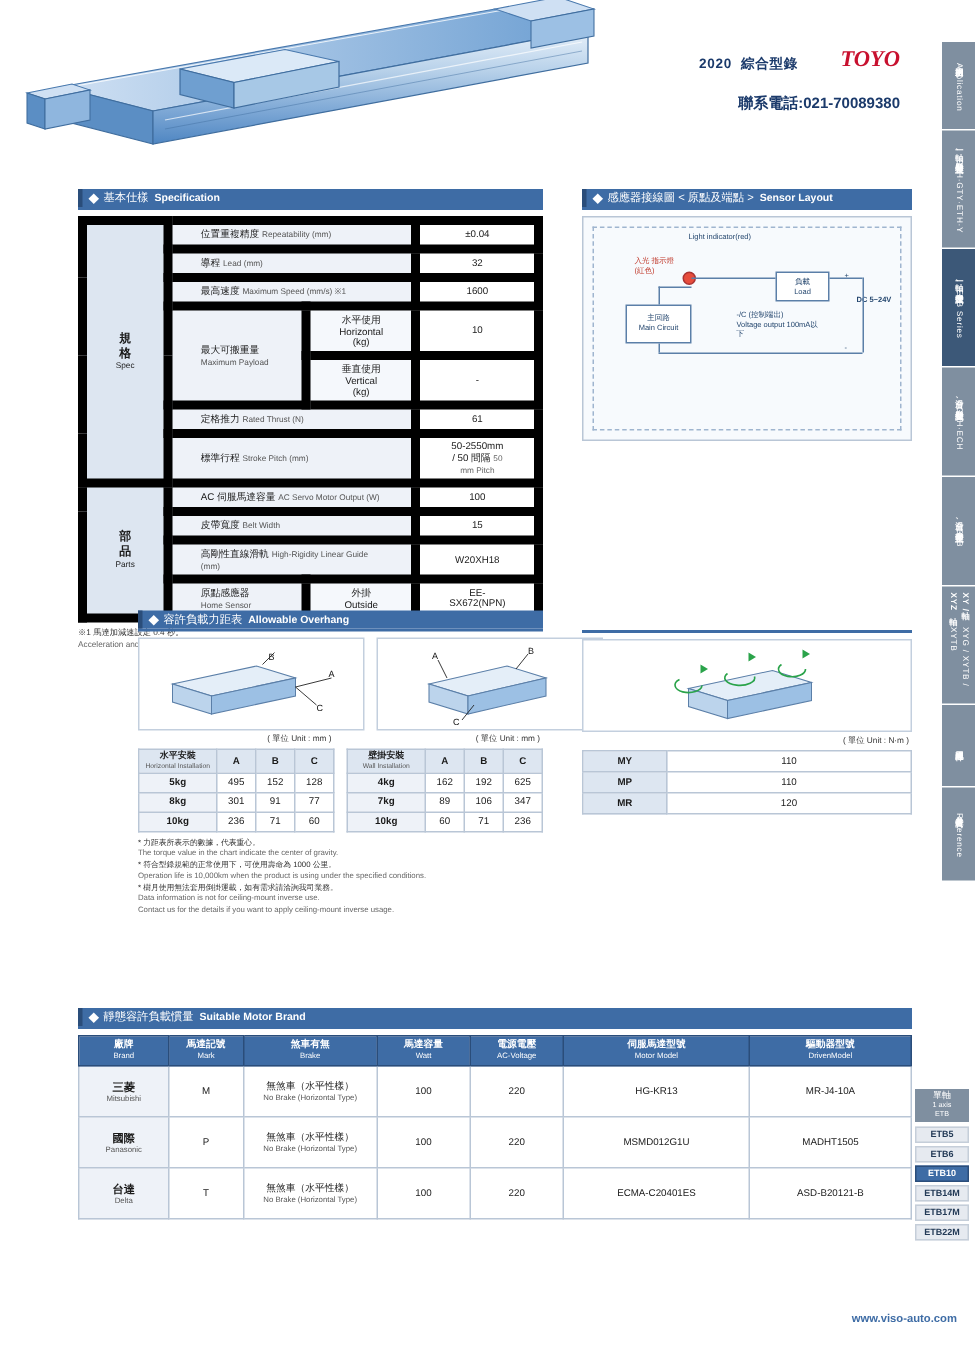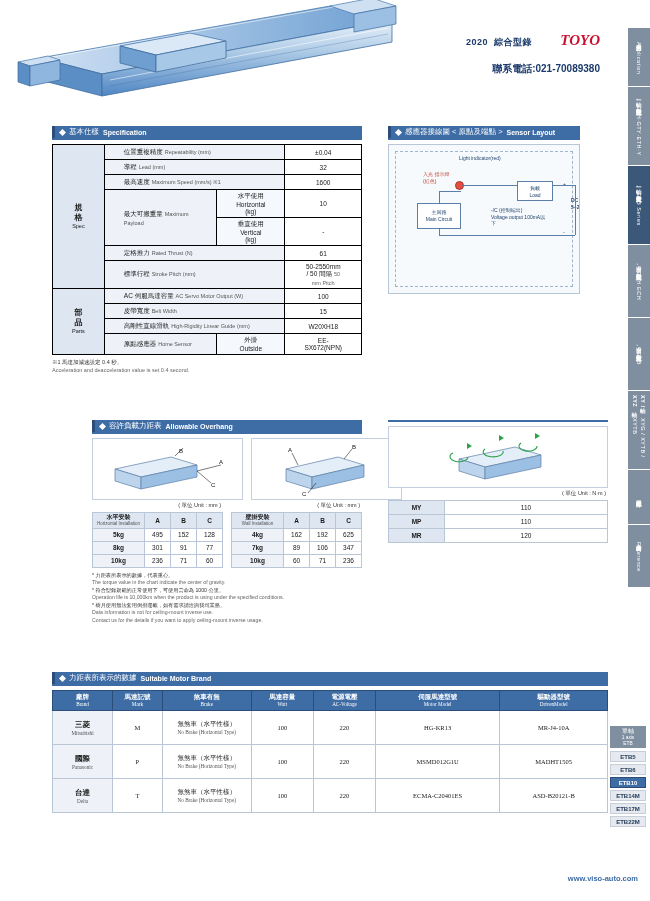--- a/index.html
+++ b/index.html
@@ -71,21 +71,21 @@
     width:5px; height:5px; background:#fff; transform:rotate(45deg);
   }
   .sec-head .cn { font-size:7.5px; font-weight:normal; margin-right:4px;}
   .sec-head .en { font-size:7px; font-weight:bold;}
   .sec-underline { height:2px; background:#3e6ca5; margin-bottom:4px; }
 
   
   table { border-collapse:collapse; }
   .spec-tbl { width:100%; font-size:6.5px; }
   .spec-tbl td {
-    border:1px solid #000000;
+    border:6px solid #000000;
     padding:2px 19px;
     height:15px;
     vertical-align:middle;
   }
   .grp {
     background:#dde6f1; text-align:center; font-weight:bold; width:34px;
     font-size:8px; line-height:1.3;
   }
   .grp small { display:block; font-size:5.5px; font-weight:normal; }
   .lbl { background:#eef2f8; width:150px; }
@@ -121,21 +121,21 @@
   .oh-tbl td.first { background:#eef2f8; font-weight:bold; }
 
   .slm-tbl { width:100%; font-size:6.5px; }
   .slm-tbl td { border:1px solid #b9c6d6; text-align:center; height:14px; }
   .slm-tbl td.k { background:#dde6f1; font-weight:bold; width:56px; }
 
   .foot-notes { font-size:5.2px; line-height:1.45; color:#333; margin-top:4px;}
   .foot-notes .en { color:#666; }
 
   
-  .mb-tbl { width:100%; font-size:6.5px;font-family:Liberation Serif, serif; }
+  .mb-tbl { width:100%; font-size:6.5px; }
   .mb-tbl th {
     background:#3e6ca5; color:#fff; border:1px solid #2a4d7a;
     height:20px; font-weight:bold; line-height:1.3; font-size:6.5px;
   }
   .mb-tbl th small { display:block; font-weight:normal; font-size:5.2px; }
   .mb-tbl td {
     border:1px solid #b9c6d6; text-align:center; height:34px; background:#fff;
   }
   .mb-tbl td.brand { background:#eef2f8; font-weight:bold; font-size:7.5px; }
   .mb-tbl td.brand small { display:block; font-weight:normal; font-size:5.2px; color:#555; }
@@ -344,21 +344,21 @@
     </tr>
   </tbody>
     </table>
 
   <div class="note">
     <div>※1 馬達加減速設定 0.4 秒。</div>
     <div class="en">Acceleration and deacceleration value is set 0.4 second.</div>
   </div>
 </div>
 
-<div class="sec" style="left:388px; top:126px; width:192px;">
+<div class="sec" style="left:388px; top:126px; width:220px;">
   <div class="sec-head">
     <span class="cn">感應器接線圖 &lt; 原點及端點 &gt;</span>
     <span class="en">Sensor Layout</span>
   </div>
   <div class="sec-underline"></div>
 
   <div class="sensor-box">
     <div class="sensor-inner"></div>
 
     <div class="s-txt" style="left:70px; top:10px;">Light indicator(red)</div>
@@ -390,21 +390,21 @@
     <div class="s-line" style="left:72px; top:40px; width:56px; height:1px;"></div>
     <div class="s-line" style="left:164px; top:40px; width:22px; height:1px;"></div>
     <div class="s-line" style="left:186px; top:40px; width:1px; height:50px;"></div>
     <div class="s-line" style="left:50px; top:90px; width:136px; height:1px;"></div>
     <div class="s-line" style="left:50px; top:84px; width:1px; height:6px;"></div>
     <div class="s-line" style="left:50px; top:46px; width:1px; height:12px;"></div>
     <div class="s-line" style="left:50px; top:46px; width:22px; height:1px;"></div>
   </div>
 </div>
 
-<div class="sec" style="left:52px; top:420px; width:310px;padding-left:40px;">
+<div class="sec" style="left:52px; top:407px; width:310px;padding-left:40px;">
   <div class="sec-head">
     <span class="cn">容許負載力距表</span>
     <span class="en">Allowable Overhang</span>
   </div>
   <div class="sec-underline"></div>
 
   <div style="display:flex; gap:8px;">
     <div class="oh-box" style="width:151px;">
       <svg width="151" height="60" viewBox="0 0 151 60">
         <polygon points="22,30 78,18 104,26 48,38" fill="#e4eef8" stroke="#5b7fa8" stroke-width="0.7"></polygon>
@@ -547,21 +547,21 @@
     <tr>
       <td class="k">MR</td>
       <td>120</td>
     </tr>
   </tbody>
     </table>
 </div>
 
 <div class="sec" style="left:52px; top:672px; width:556px;">
   <div class="sec-head">
-    <span class="cn">力距表所表示的數據</span>
+    <span class="cn">靜態容許負載慣量</span>
     <span class="en">Suitable Motor Brand</span>
   </div>
   <div class="sec-underline"></div>
 
   <table class="mb-tbl">
     <tbody>
         <tr>
       <th style="width:58px">
         <span>廠牌</span>
         <small>Brand</small>

